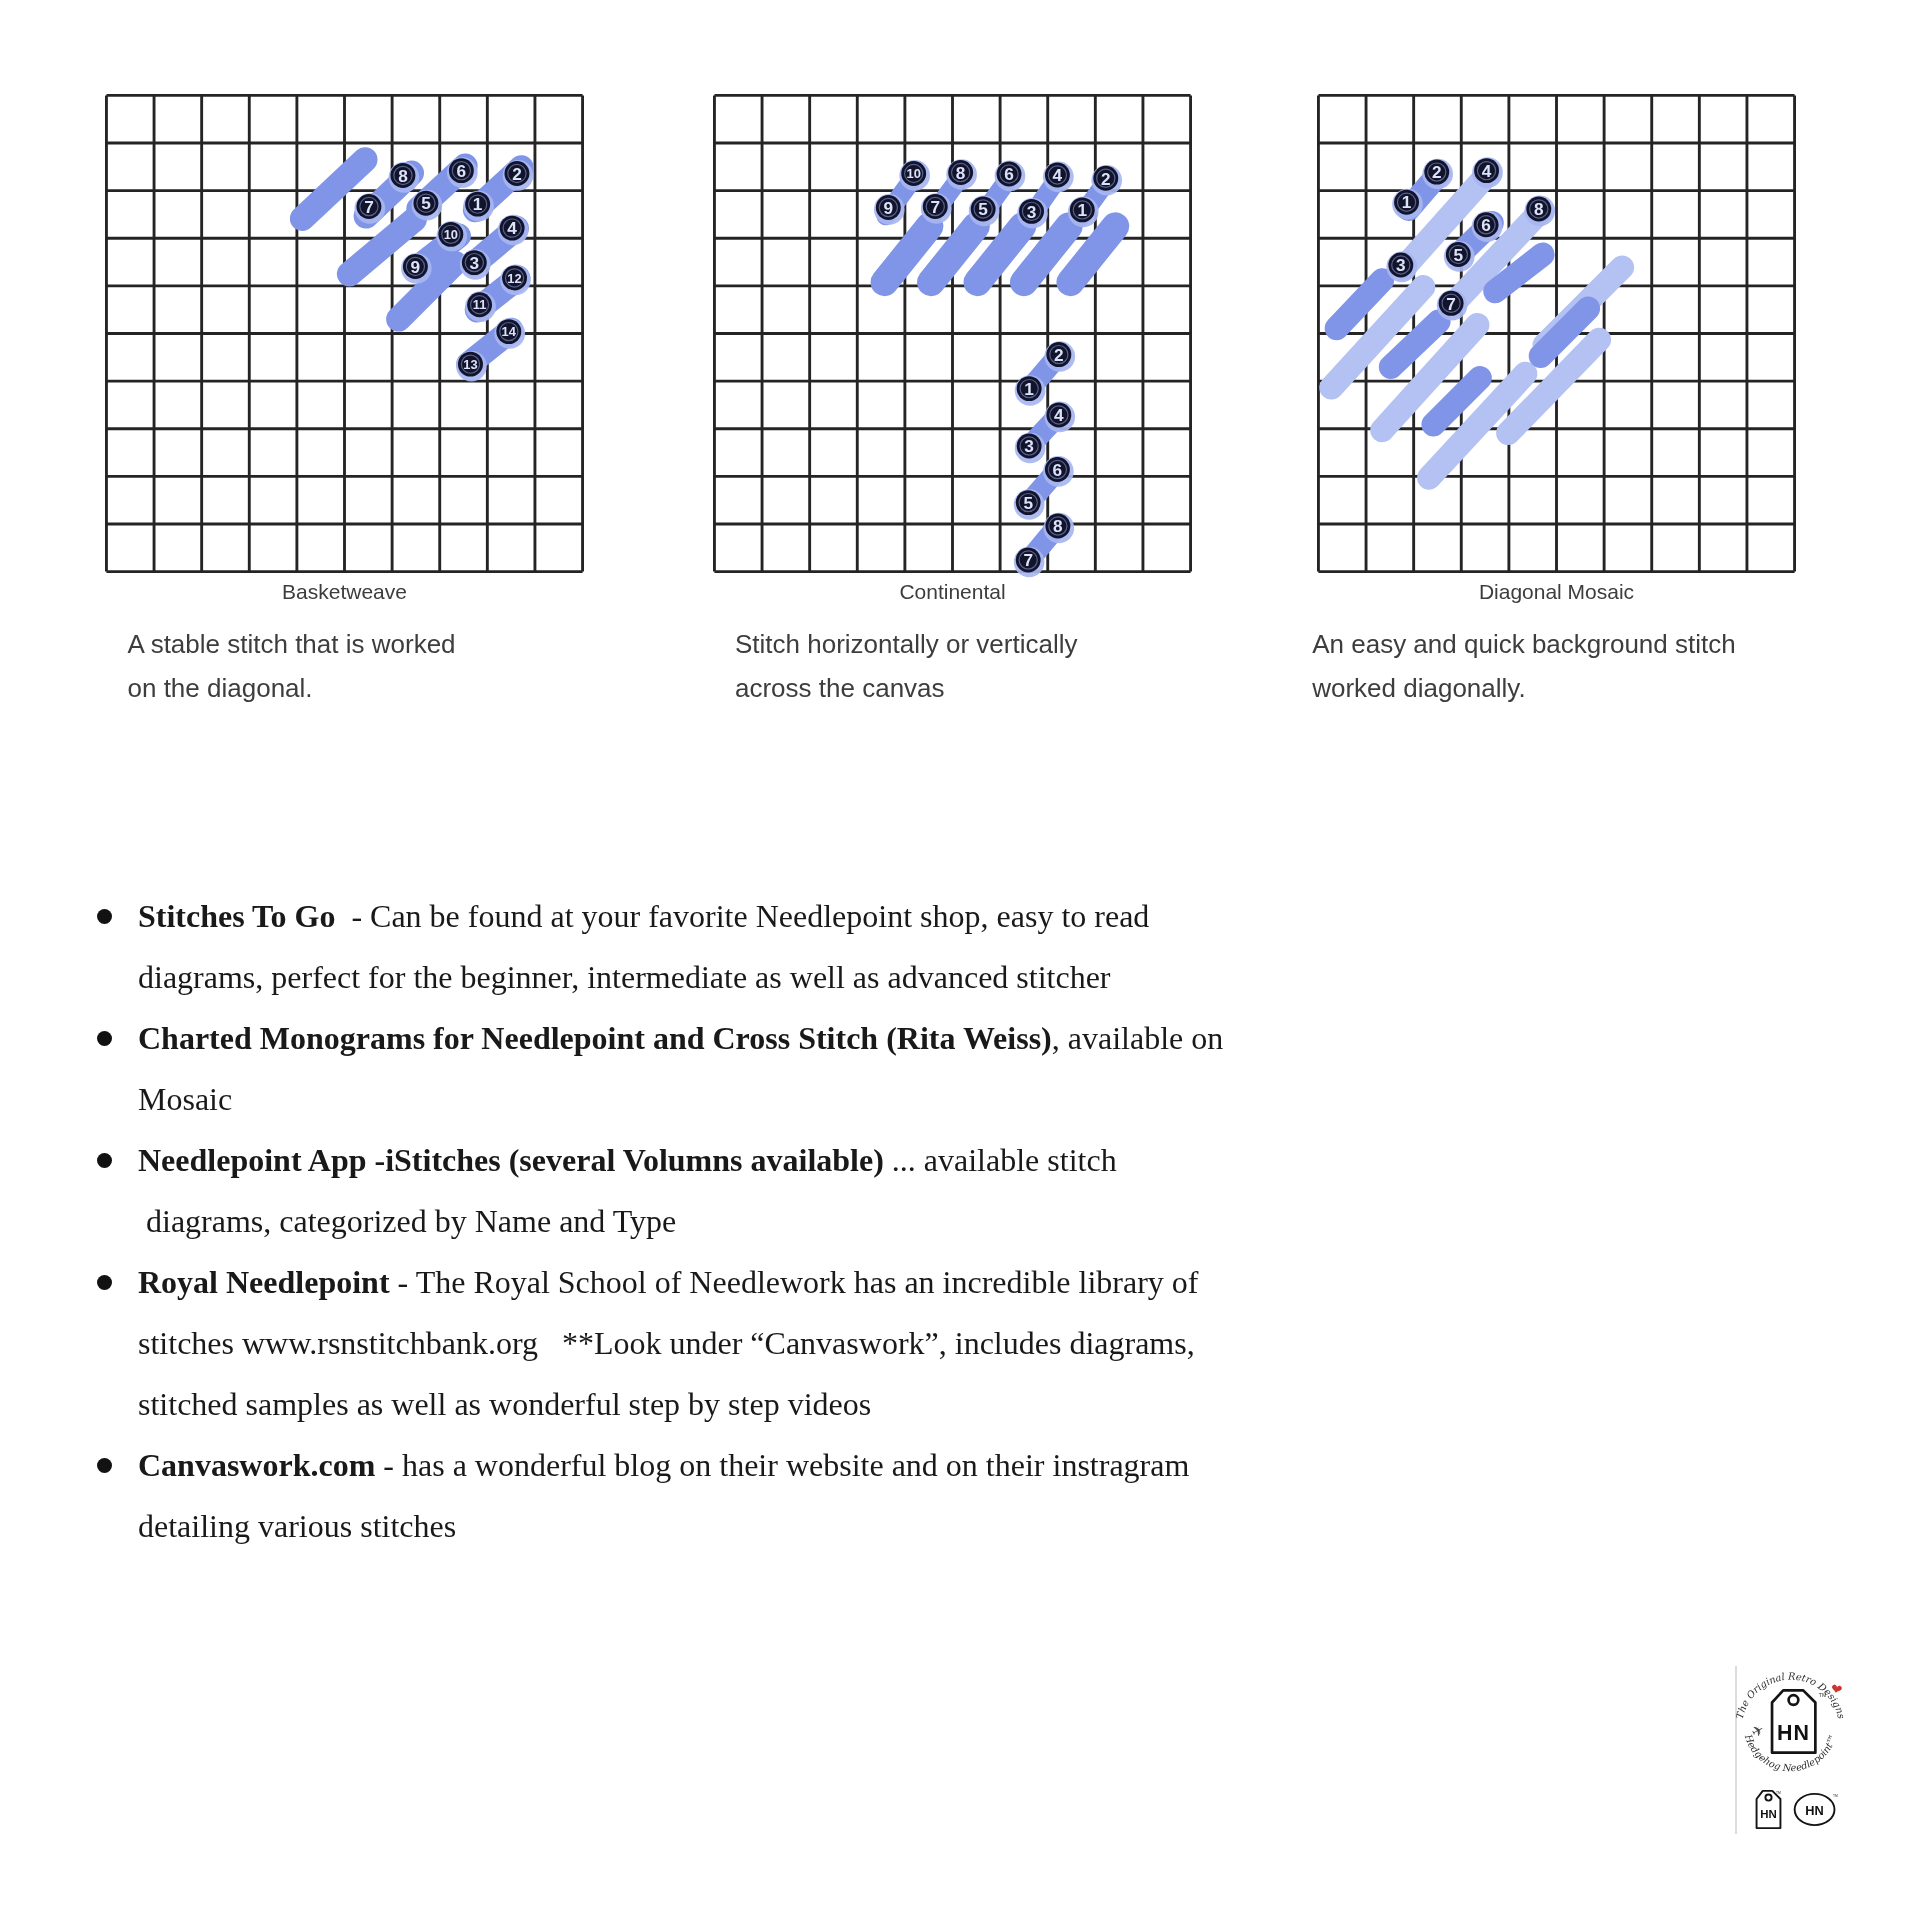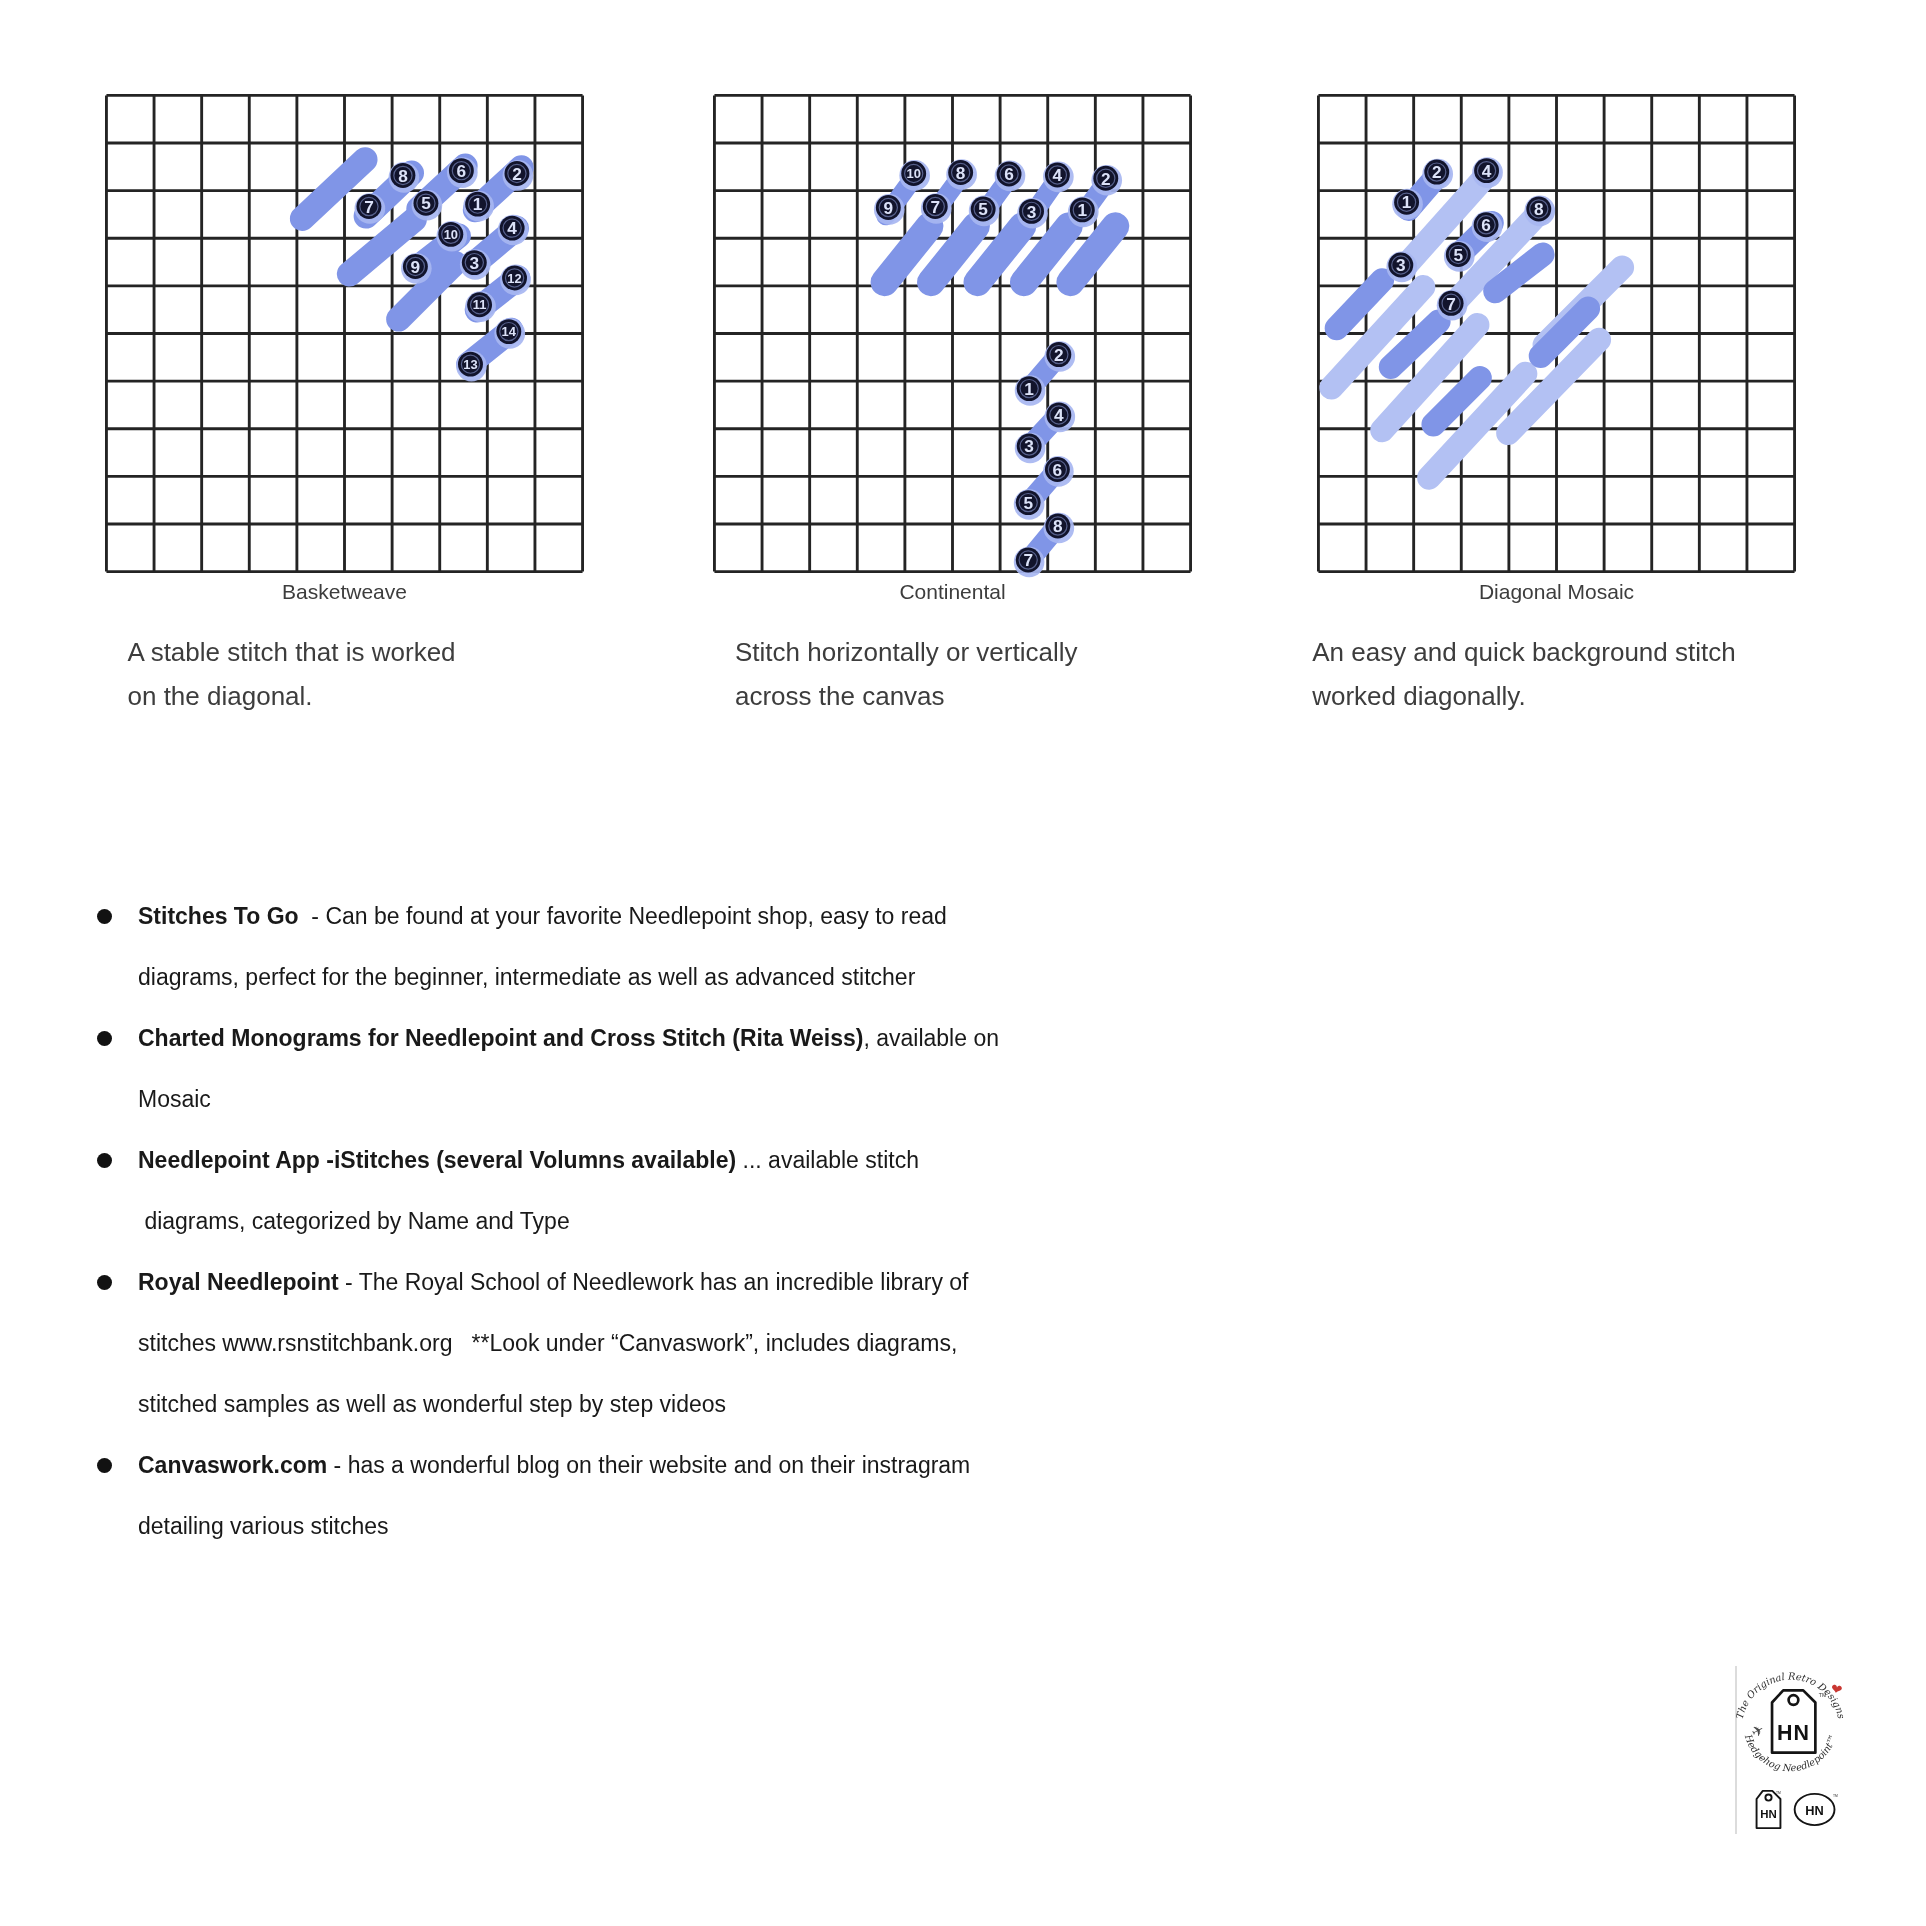--- a/index.html
+++ b/index.html
@@ -12,32 +12,32 @@
 
   
   .diagram{position:absolute;width:479px;margin:0;}
   .d0{left:105px;top:94px}
   .d1{left:713px;top:94px}
   .d2{left:1317px;top:94px}
   .diagram svg.grid{width:479px;height:479px;display:block;overflow:visible;}
   .diagram svg text{font-family:"Liberation Sans",sans-serif;}
   .dg-title{position:absolute;top:486px;left:0;width:479px;text-align:center;
     font-size:21px;color:#3d3d3d;}
-  .dg-desc{position:absolute;top:528px;font-size:26px;line-height:44px;color:#3d3d3d;white-space:nowrap;margin-top:8px;}
+  .dg-desc{position:absolute;top:528px;font-size:26px;line-height:44px;color:#3d3d3d;white-space:nowrap;}
   .d0 .dg-desc{left:22.5px}
   .d1 .dg-desc{left:22px}
   .d2 .dg-desc{left:-4.8px}
 
   
   .heading{position:absolute;left:56px;top:748px;margin:0;
     font-size:64px;font-weight:bold;letter-spacing:-1px;color:#0d0d0d;}
 
   
   .recs{position:absolute;left:86px;top:886px;width:1799px;
-    font-size:23px;line-height:61px;color:#191919;}
+    font-size:32px;line-height:61px;color:#191919;font-family:Liberation Serif, serif;}
   .recs .line{position:relative;padding-left:52px;white-space:pre;}
   .recs .line.first::before{content:"";position:absolute;left:10.5px;top:23px;
     width:15.3px;height:15.3px;border-radius:50%;background:#121212;}
   .recs b{font-weight:bold;}
 
   
   .brand{position:absolute;left:1723px;top:1644px;width:203px;height:285px;}
   .vline{position:absolute;left:12.4px;top:21.5px;width:1.9px;height:168px;background:#dcdcdc;}
   .logo-main{position:absolute;left:13.4px;top:22px;width:112px;height:129px;}
   .logo-tag{position:absolute;left:30px;top:144px;width:31px;height:42px;}

